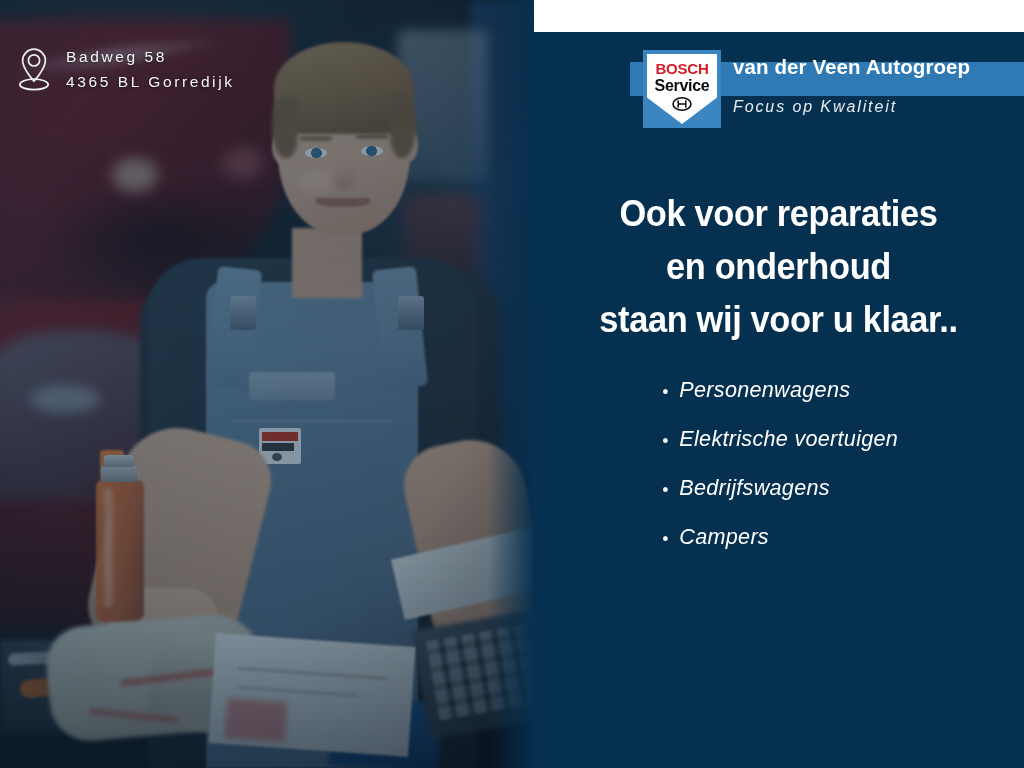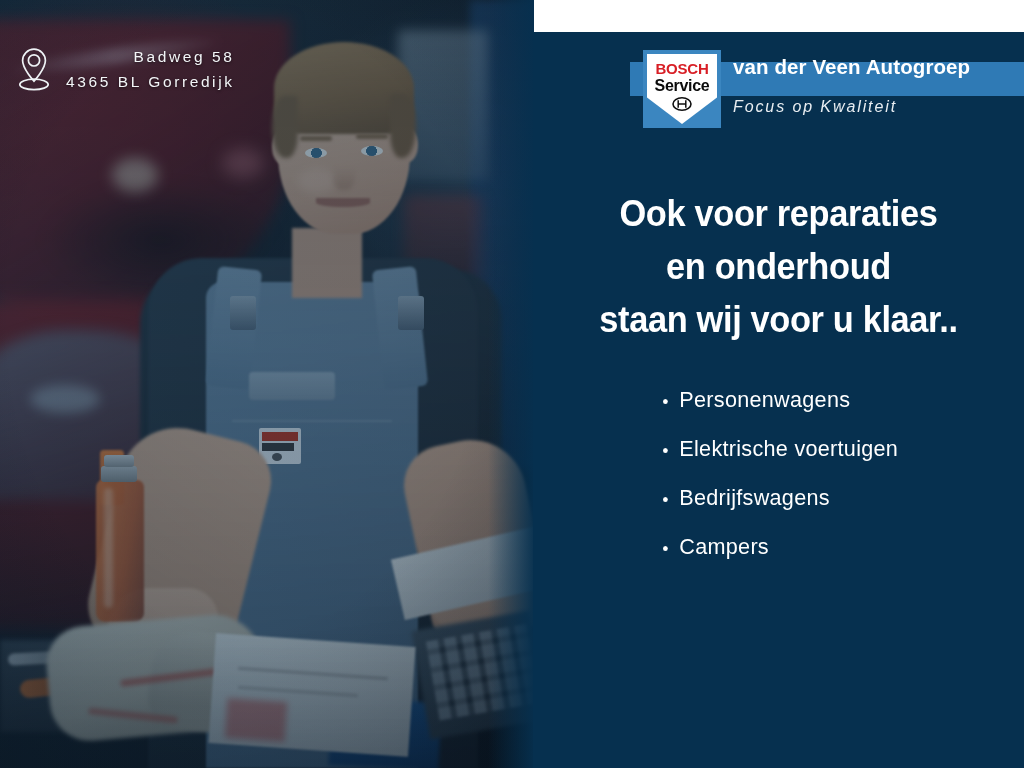--- a/index.html
+++ b/index.html
@@ -450,21 +450,20 @@
   }
   #pin-icon { width: 36px; height: 46px; flex: 0 0 auto; }
   #address-lines {
     color: #f3f6f8;
     font-size: 15.5px;
     line-height: 25px;
     letter-spacing: 2.6px;
     font-weight: 400;
     text-shadow: 0 1px 3px rgba(0,0,0,0.55);
     white-space: nowrap;
-    text-align: right;
   }
 
   
   #panel {
     position: absolute;
     left: 533px; top: 32px;
     width: 491px; height: 736px;
     background: #06304f;
     overflow: hidden;
   }
@@ -546,24 +545,24 @@
     font-weight: 700;
     font-size: 37px;
     line-height: 53px;
     letter-spacing: -0.4px;
     transform: scaleX(0.93);
   }
   #headline .hl-line { display: block; white-space: nowrap; }
 
   #services-list {
     position: absolute;
-    left: 130px; top: 354px;
+    left: 130px; top: 344px;
     width: 360px;
     list-style: none;
-    margin: 0; padding: 0;
+    margin: 0; padding: 0; font-style: italic;
   }
   #services-list li {
     color: #ffffff;
     font-size: 22.5px;
     line-height: 28px;
     letter-spacing: 0.3px;
     margin-bottom: 21px;
     position: relative;
     padding-left: 17px;
     white-space: nowrap;

